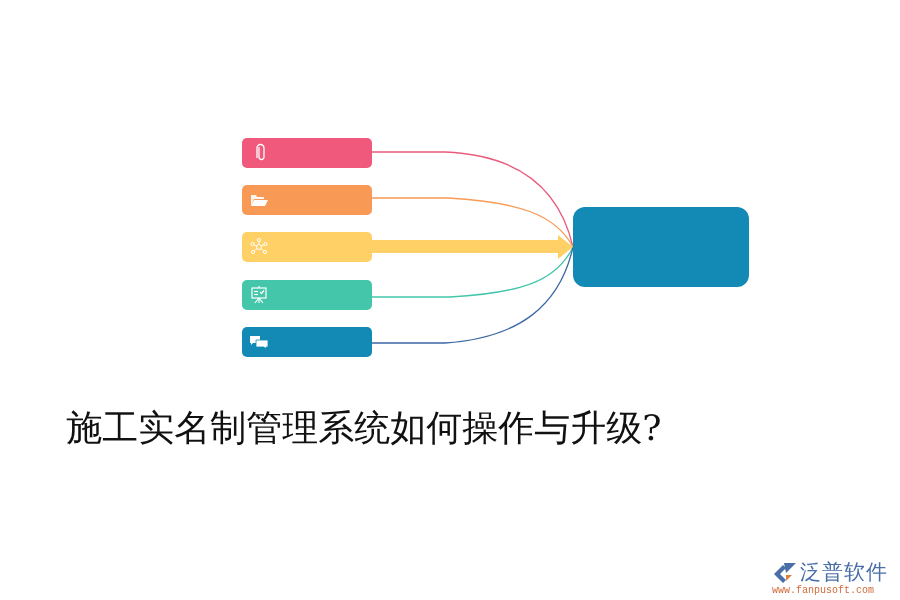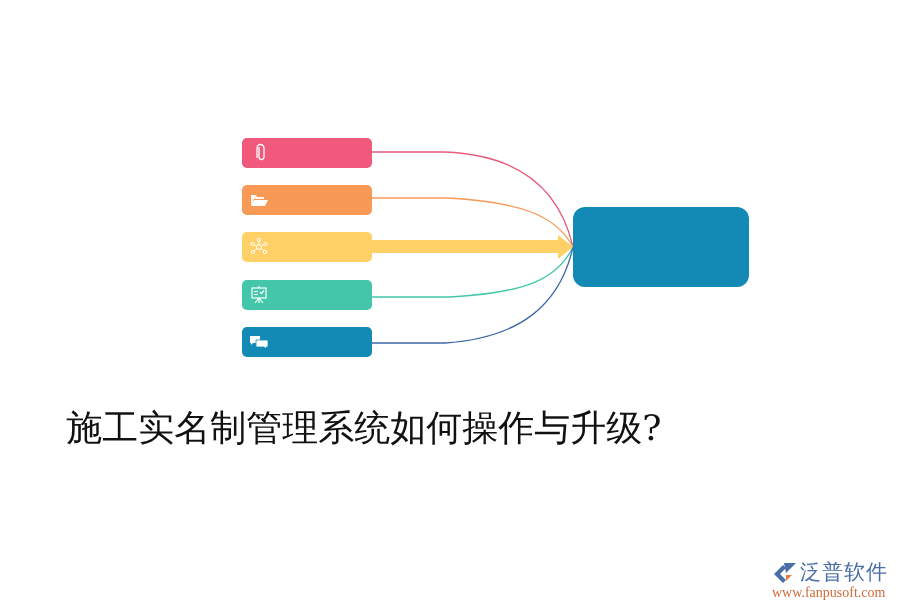--- a/index.html
+++ b/index.html
@@ -12,22 +12,22 @@
     #n2 { top: 232px; }
     #n3 { top: 280px; }
     #n4 { top: 327px; }
     .target { position: absolute; left: 573px; top: 207px; width: 176px; height: 80px; border-radius: 12px; }
     svg.links { position: absolute; left: 0; top: 0; }
     .title { position: absolute; left: 0; width: 728px; top: 404px; text-align: center;
              font-size: 36px; color: #111; font-family: "DejaVu Serif", serif; letter-spacing: 0px; }
     .logo { position: absolute; left: 770px; top: 560px; width: 125px; height: 42px; }
     .logo .brand { position: absolute; left: 30px; top: -2px; font-size: 21px; color: #4a6ea8;
                    font-family: "DejaVu Sans", sans-serif; letter-spacing: 1px; }
-    .logo .url { position: absolute; left: 2px; top: 25px; font-size: 14px; color: #d06a3a;
-                 font-family: Liberation Serif, serif; }
+    .logo .url { position: absolute; left: 2px; top: 25px; font-size: 10px; color: #d06a3a;
+                 font-family: Liberation Mono, monospace; }
     .logo .mark { position: absolute; left: 2px; top: 2px; width: 26px; height: 22px; }
   </style>
 </head>
 <body>
 
 <svg class="links" width="900" height="600">
   <path d="M372,152 L445,152 C520,155 560,190 573,247" fill="none" stroke="#e85a7c" stroke-width="1.3"></path>
   <path d="M372,198 L448,198 C520,202 556,215 573,247" fill="none" stroke="#f89955" stroke-width="1.3"></path>
   <path d="M372,297 L450,297 C520,293 556,282 573,247" fill="none" stroke="#43c6a9" stroke-width="1.3"></path>
   <path d="M372,343 L445,343 C520,338 560,305 573,247" fill="none" stroke="#3d68a6" stroke-width="1.3"></path>

